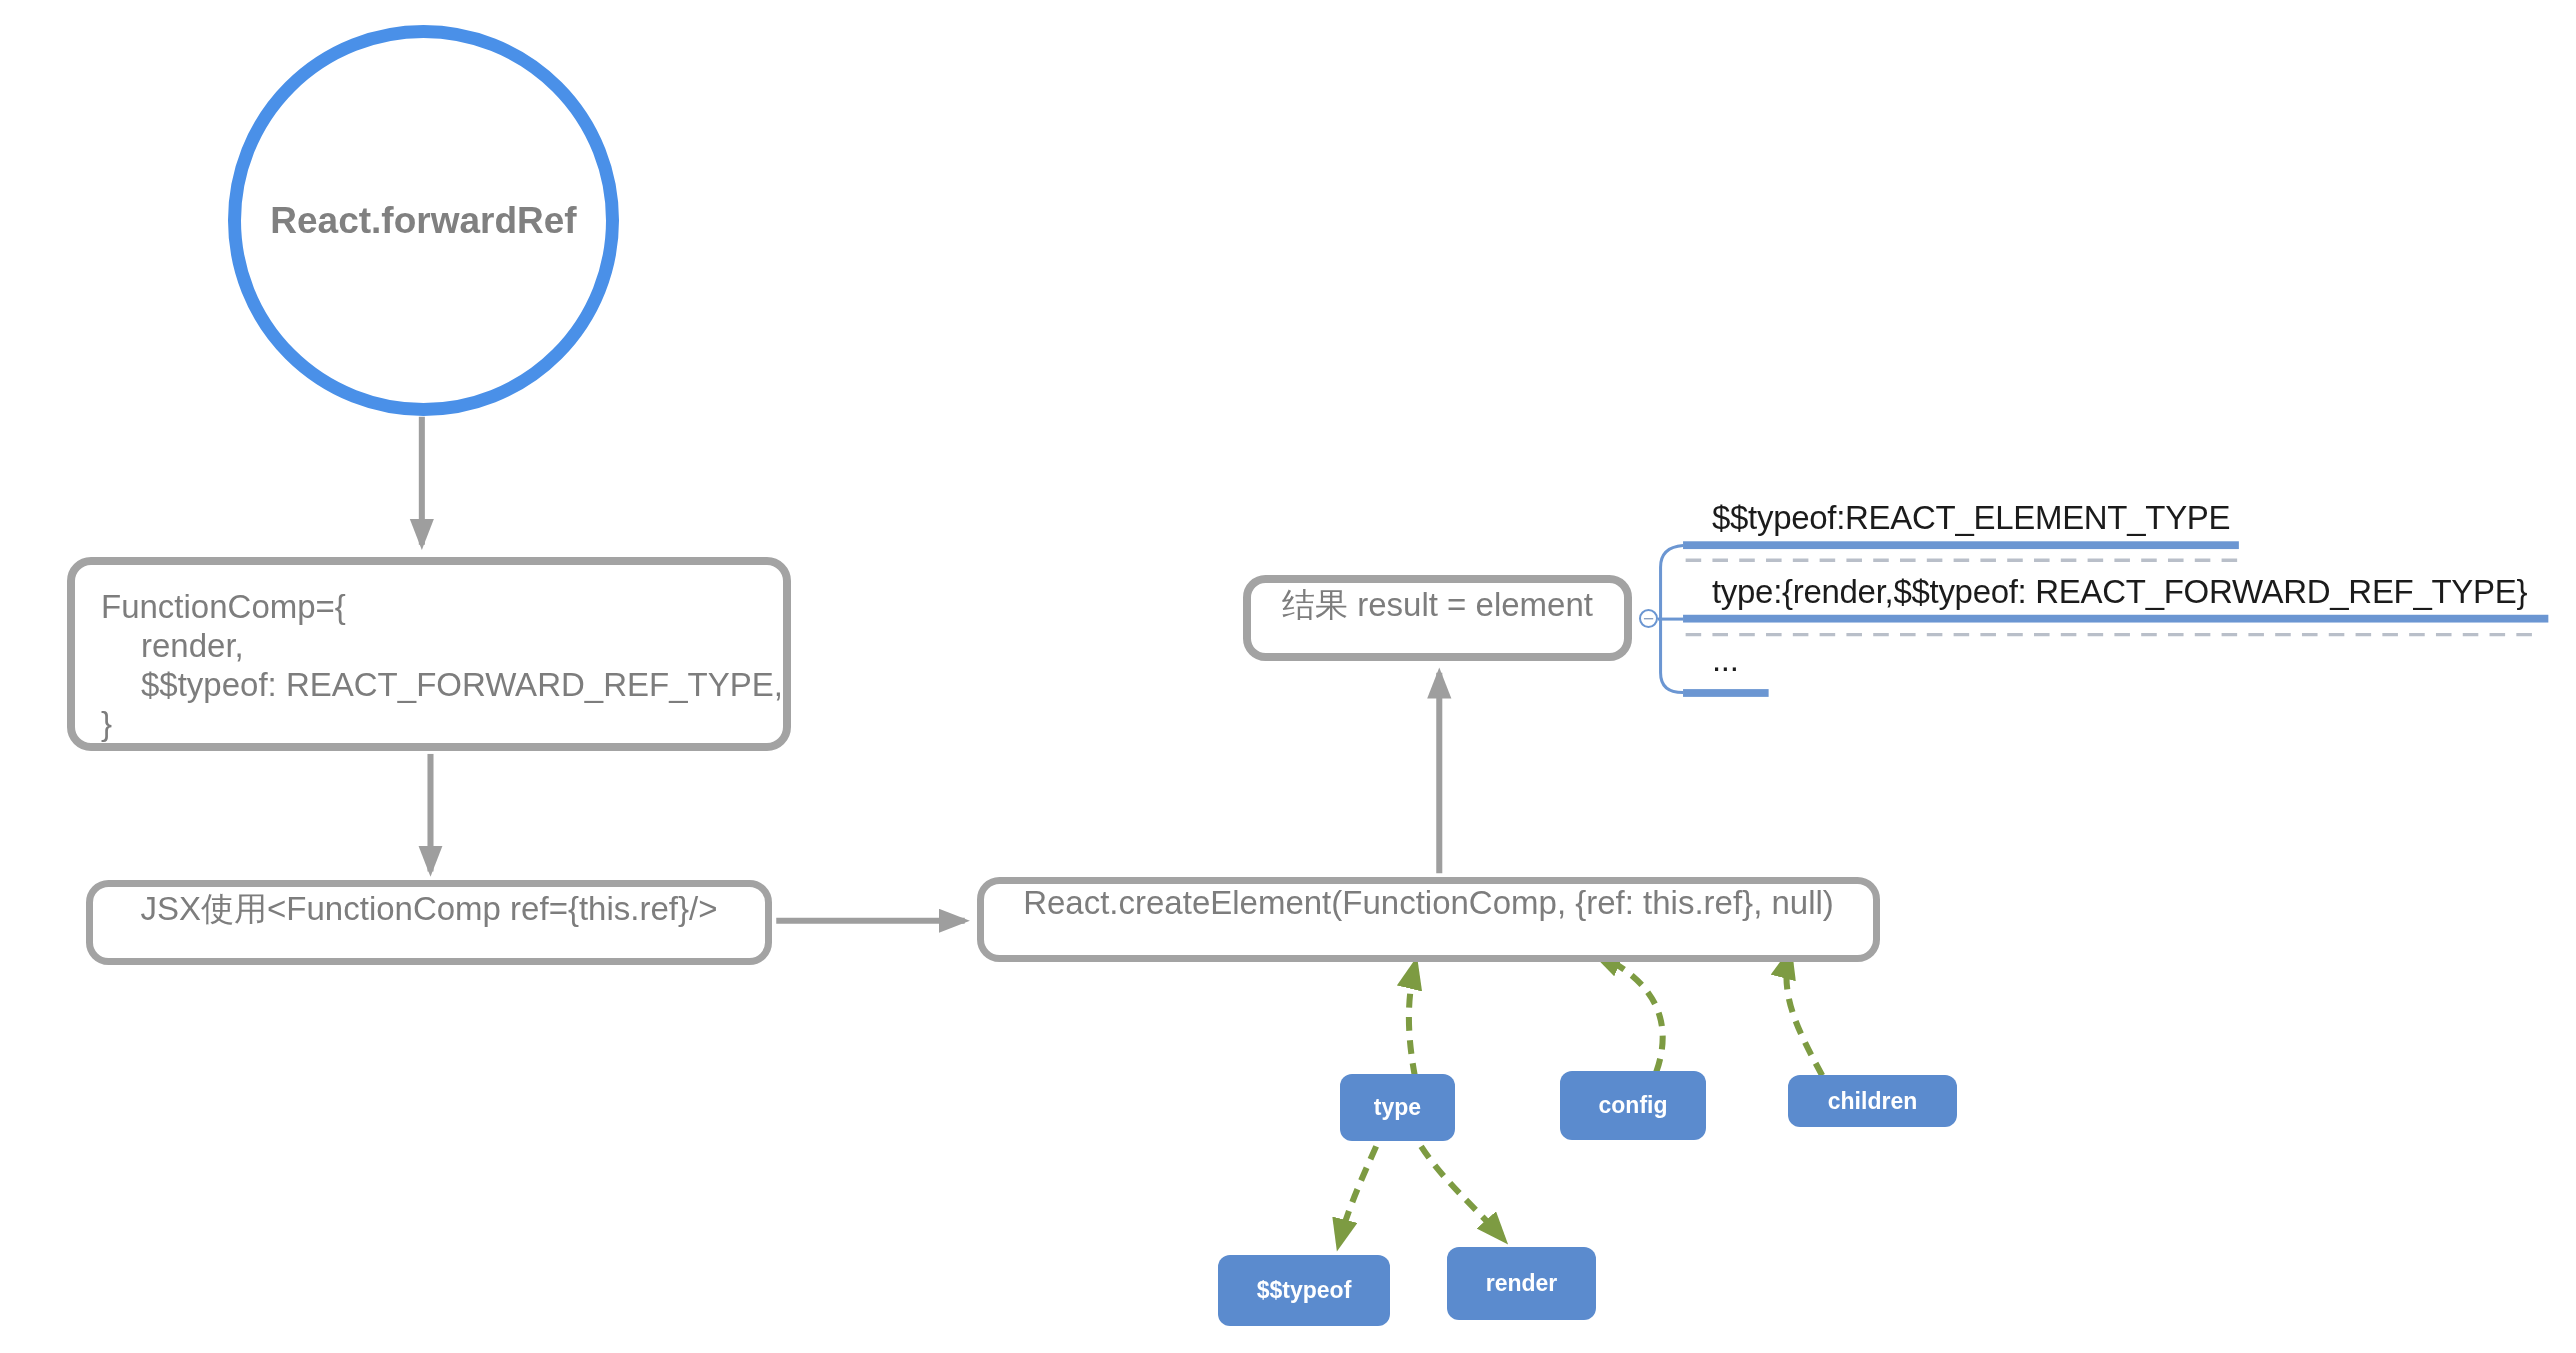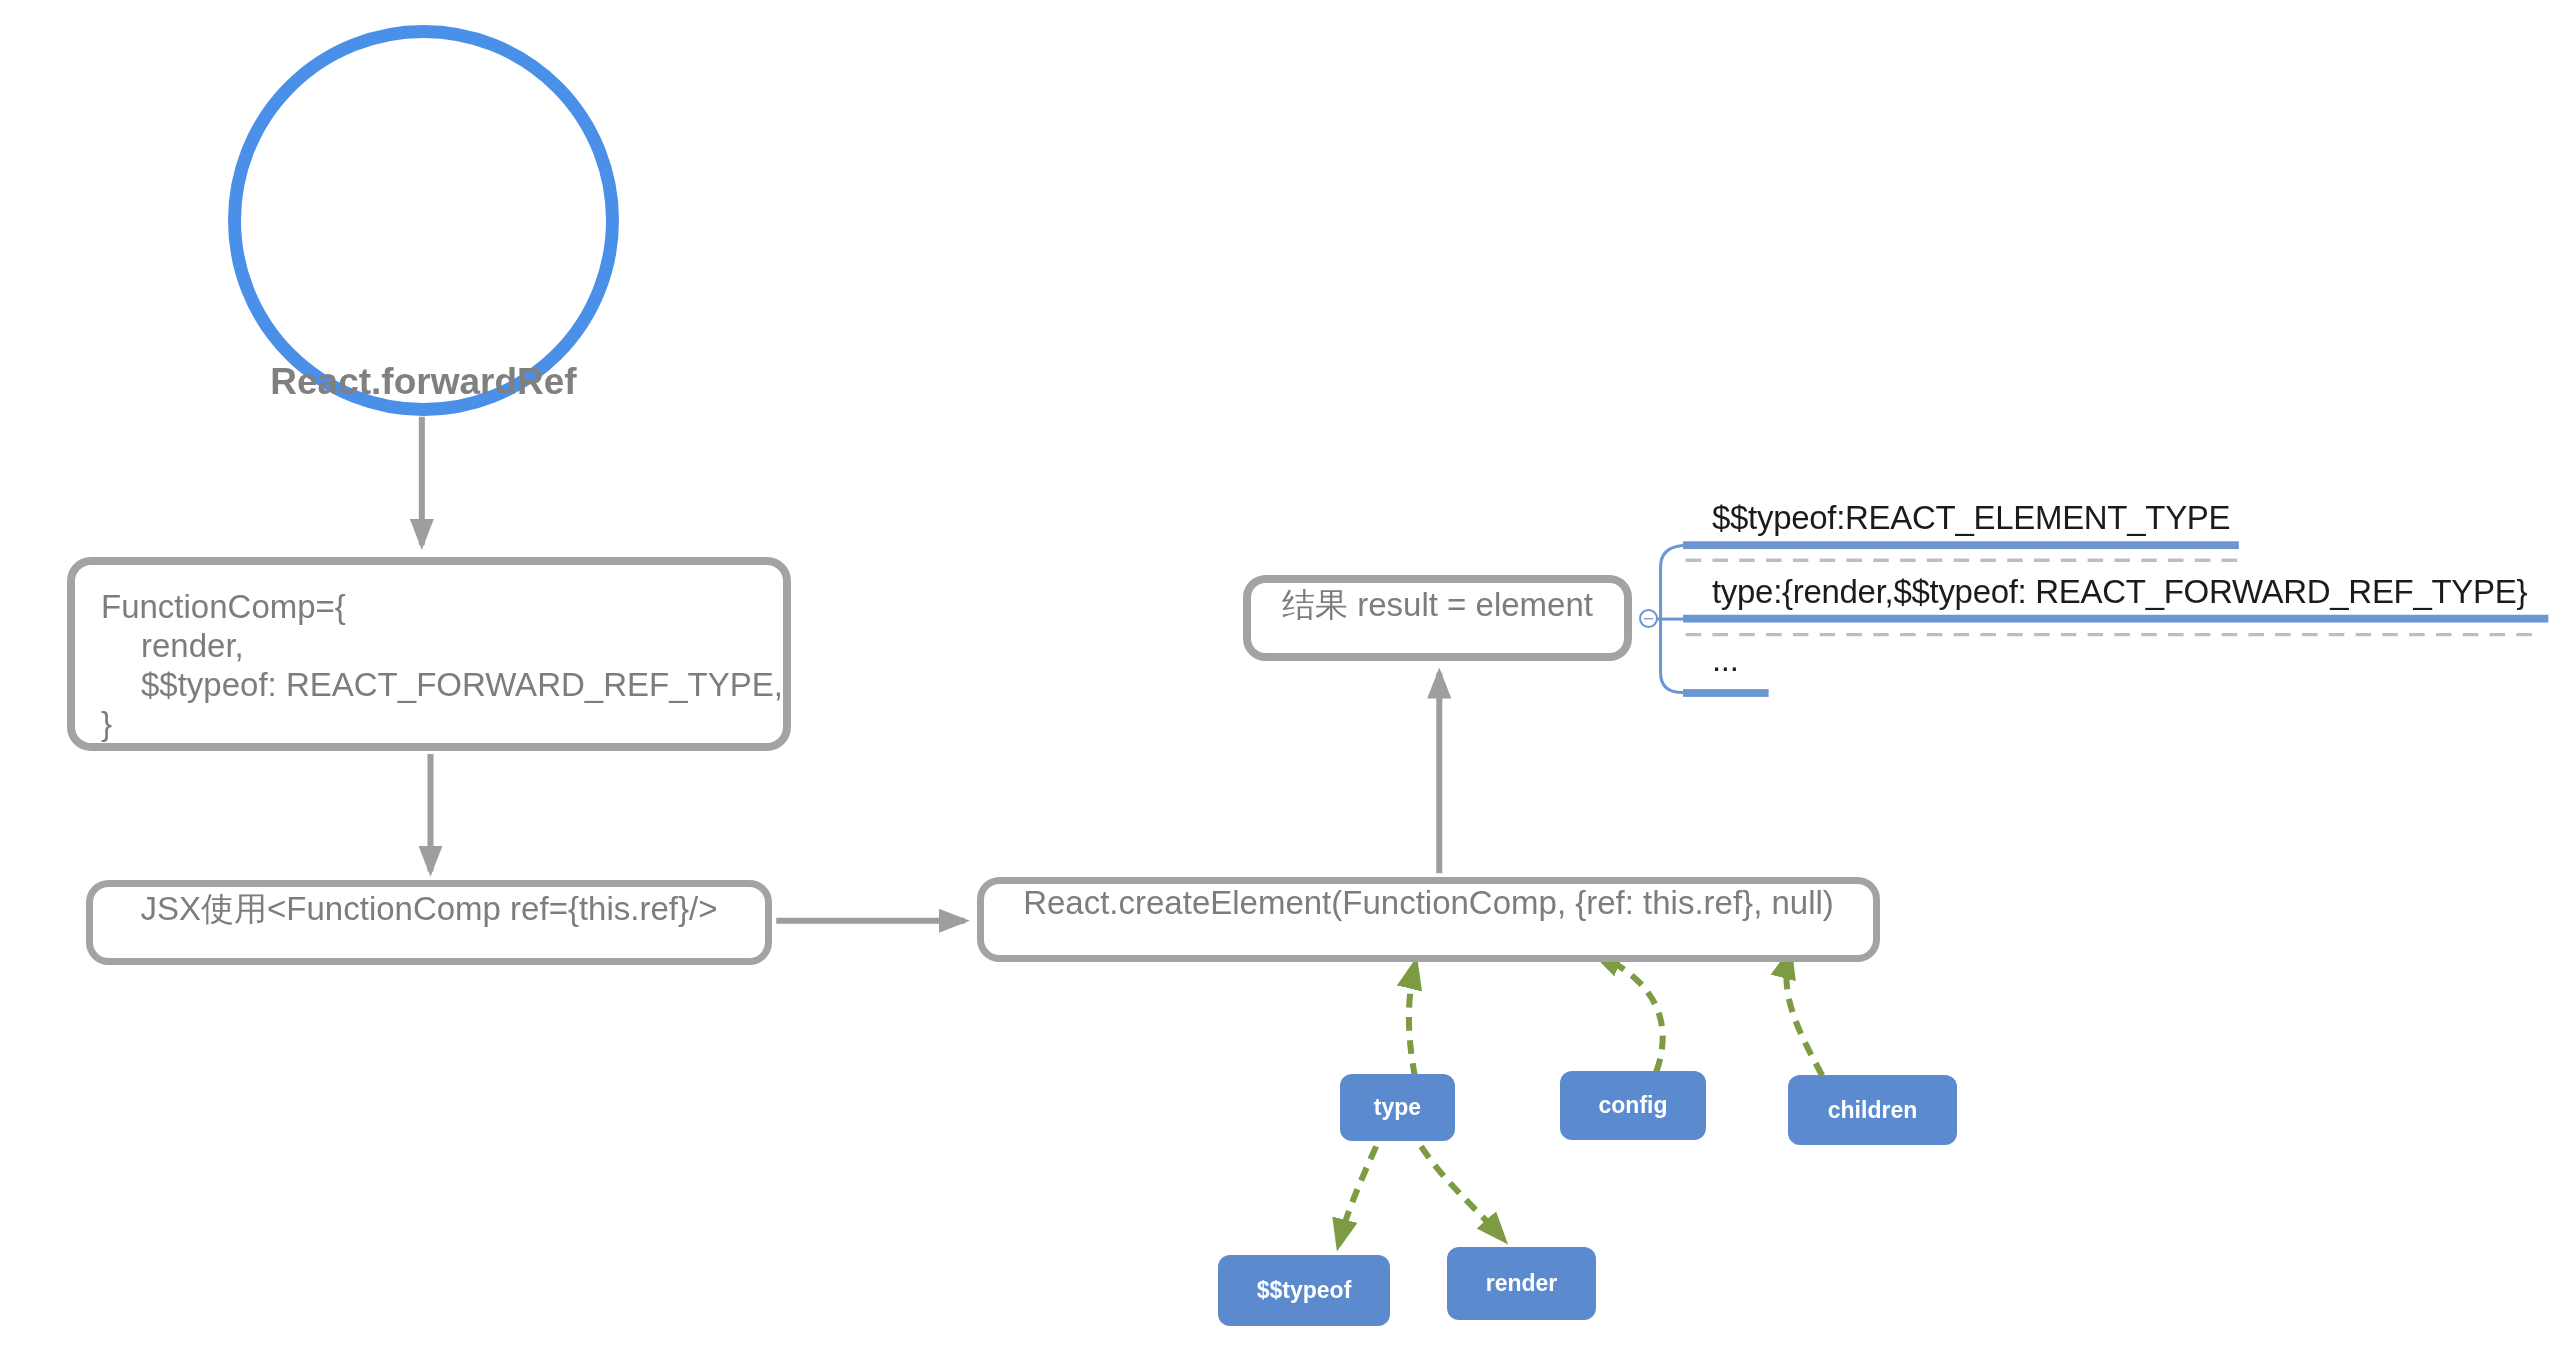--- a/index.html
+++ b/index.html
@@ -6,38 +6,38 @@
   #stage{position:relative;width:2576px;height:1354px;background:#ffffff;overflow:hidden;
          font-family:"Liberation Sans","DejaVu Sans",sans-serif;}
   #connectors{position:absolute;left:0;top:0;width:2576px;height:1354px;pointer-events:none;}
 
   .node{position:absolute;background:#ffffff;border:7.8px solid #a3a3a3;border-radius:22.5px;
         display:flex;align-items:flex-start;justify-content:center;color:#7d7d7d;
         font-size:33px;white-space:nowrap;box-sizing:border-box;}
 
   #root-circle{position:absolute;left:228px;top:25px;width:391px;height:391px;
         border:13px solid #4a90e8;border-radius:50%;background:#ffffff;box-sizing:border-box;
-        display:flex;align-items:flex-end;justify-content:center;}
+        display:flex;align-items:center;justify-content:center;}
   #root-circle .lbl{font-size:37px;font-weight:bold;color:#808080;}
 
   #func-box{left:67px;top:557px;width:724px;height:194px;border-width:8.6px;border-radius:24px;
         align-items:center;justify-content:flex-start;}
   #func-box .code{padding:21px 0 0 26px;line-height:39px;font-size:33px;color:#7d7d7d;}
   #func-box .code .indent{padding-left:40px;}
 
   #jsx-box{left:86px;top:880px;width:686px;height:85px;}
   #create-box{left:977px;top:877px;width:903px;height:85px;}
   #result-box{left:1243px;top:575px;width:389px;height:86px;border-width:8.6px;}
 
   .badge{position:absolute;background:#5b8bce;border-radius:12px;color:#ffffff;
         font-weight:bold;font-size:23px;display:flex;align-items:center;justify-content:center;
         box-sizing:border-box;}
   #badge-type{left:1340px;top:1074px;width:115px;height:67px;}
   #badge-config{left:1560px;top:1071px;width:146px;height:69px;}
-  #badge-children{left:1788px;top:1075px;width:169px;height:70px;}
+  #badge-children{left:1788px;top:1075px;width:169px;height:52px;}
   #badge-typeof{left:1218px;top:1255px;width:172px;height:71px;}
   #badge-render{left:1447px;top:1247px;width:149px;height:73px;}
 
   .annot{position:absolute;color:#1b1b1b;font-size:33px;line-height:38px;white-space:nowrap;
          letter-spacing:-0.3px;}
   #annot-0{left:1712px;top:499px;}
   #annot-1{left:1712px;top:573px;}
   #annot-2{left:1712px;top:641px;}
 
   #toggle{position:absolute;left:1639px;top:609px;width:19px;height:19px;border:2.6px solid #6b96d2;

